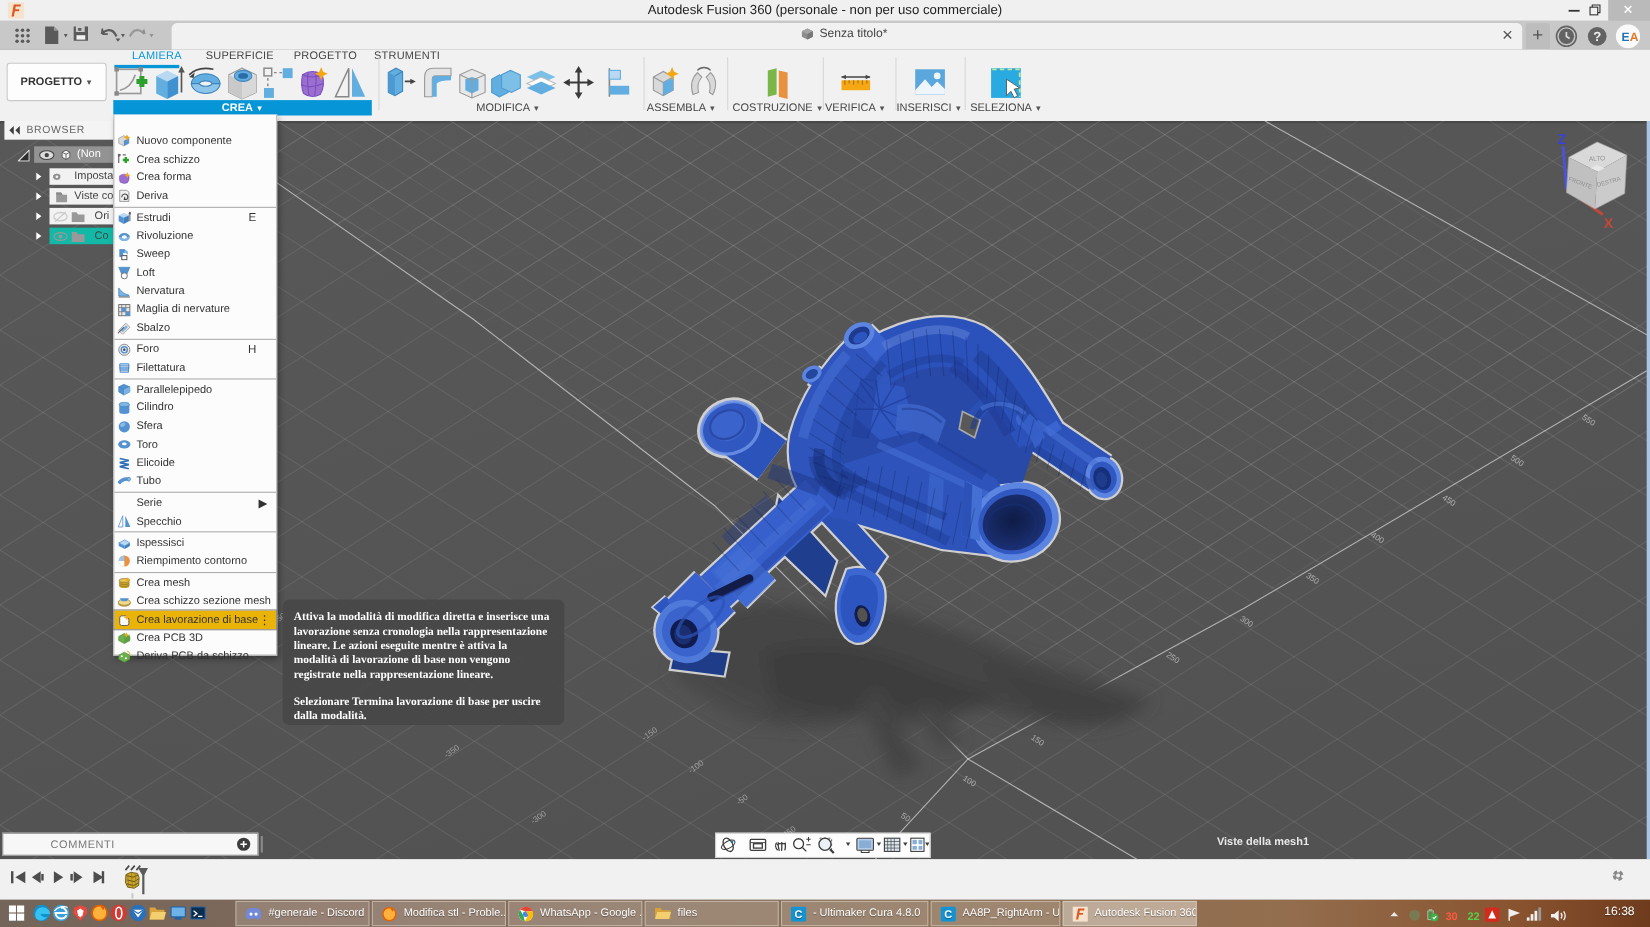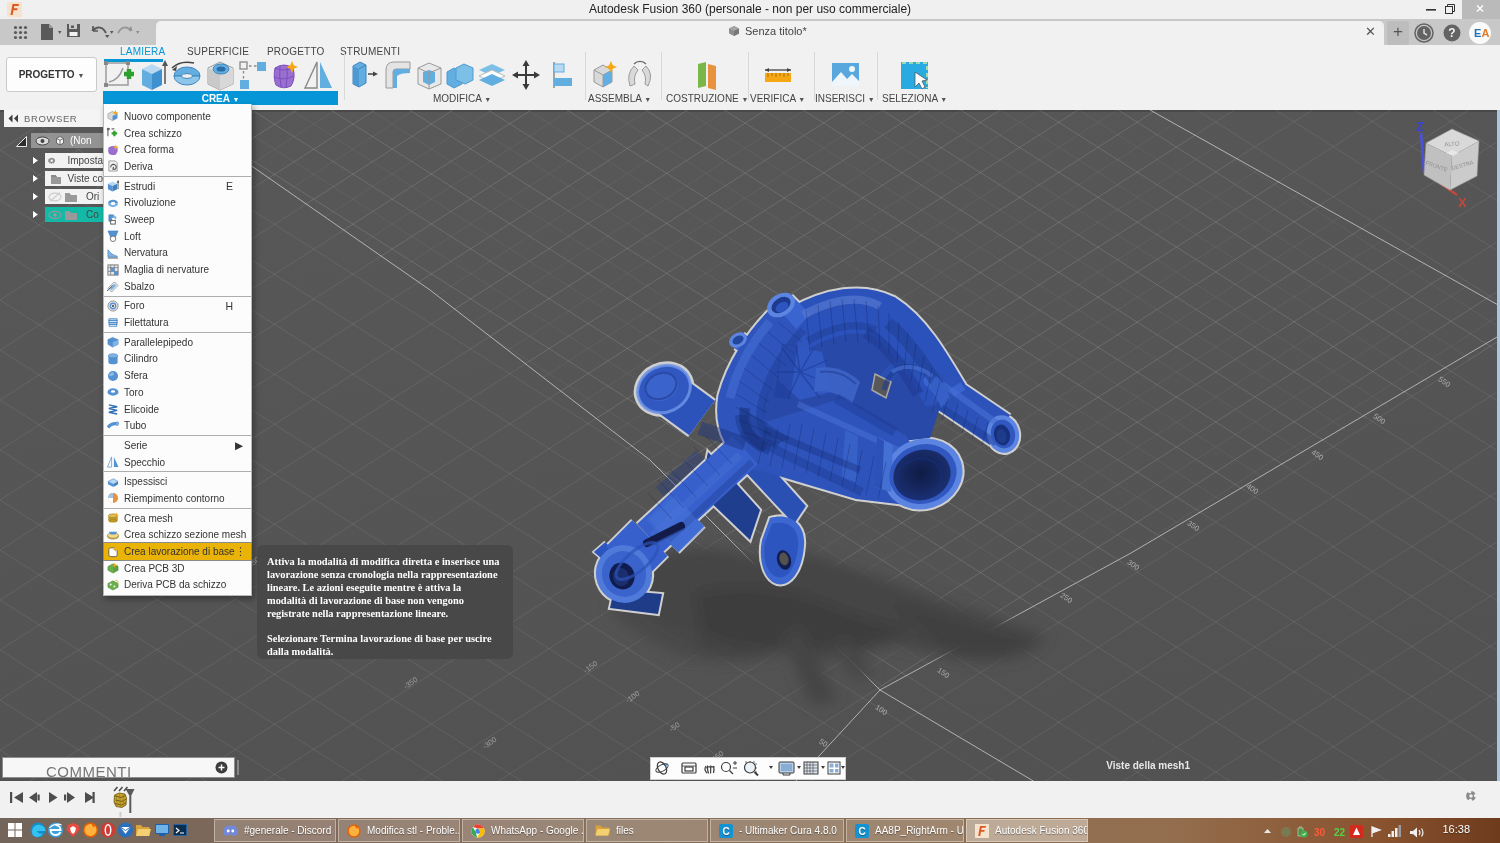--- a/index.html
+++ b/index.html
@@ -23,21 +23,21 @@
 .rlabel { position:absolute; top:93px; font-size:10px; color:#444; white-space:nowrap; }
 .dna { color:#555; font-size:7px; }
 #projbtn { left:6px; top:57px; width:91px; height:35px; background:#fdfdfd; border:1px solid #c9c9c9; border-radius:3px; font-size:10px; font-weight:bold; color:#333; text-align:center; line-height:33px; }
 #creabar { left:103px; top:91px; width:235px; height:14px; background:#0696d7; color:#fff; font-size:10px; font-weight:bold; text-align:center; line-height:15px; }
 
 #viewport { left:0; top:110px; width:1500px; height:671px; overflow:hidden; }
 
 #browser { left:0; top:110px; width:104px; height:130px; font-size:10px; }
 .brow { position:absolute; display:flex; align-items:center; white-space:nowrap; overflow:hidden; }
 
-#menu { left:103px; top:104px; width:149px; height:492px; background:#fcfcfc; border:1px solid #b8b8b8; border-top:none; box-shadow:2px 3px 6px rgba(0,0,0,0.35); padding-top:4px;}
+#menu { left:103px; top:104px; width:149px; height:492px; background:#fcfcfc; border:1px solid #b8b8b8; border-top:none; box-shadow:2px 3px 6px rgba(0,0,0,0.35); padding-top:16px;}
 .mi { height:16.7px; display:flex; align-items:center; font-size:10px; color:#333; position:relative; white-space:nowrap;}
 .mi .mic { width:12px; height:12px; margin-left:3px; margin-right:5px; flex:none; }
 .mi .sc { position:absolute; right:18px; font-size:10.5px; color:#333; }
 .msep { height:1px; background:#adadad; margin:1px 0; }
 .misel { background:#eab308; outline:1px solid #8a8a8a; }
 
 #tooltip { left:257px; top:545px; width:256px; height:114px; background:rgba(72,72,72,0.97); border-radius:6px; color:#fff;
   font-family:"Liberation Serif",serif; font-weight:bold; font-size:10.4px; line-height:12.9px; padding:11px 4px 0 10px; }
 
 #comments { left:2px; top:757px; width:233px; height:21px; background:#f7f7f7; border:1px solid #8e8e8e; font-size:10px; color:#777; }
@@ -1040,21 +1040,21 @@
           <circle cx="8" cy="8" r="1" fill="#fff"></circle>
           <path d="M9 1 a4 4 0 0 1 3 4" stroke="#e3c25a" stroke-width="1.2" fill="none"></path>
         </svg>Deriva PCB da schizzo</div>
 </div>
 
 <div class="abs" id="tooltip">
 <div style="white-space:nowrap">Attiva la modalità di modifica diretta e inserisce una<br>lavorazione senza cronologia nella rappresentazione<br>lineare. Le azioni eseguite mentre è attiva la<br>modalità di lavorazione di base non vengono<br>registrate nella rappresentazione lineare.<br><br>Selezionare Termina lavorazione di base per uscire<br>dalla modalità.</div>
 </div>
 
 <div class="abs" id="comments">
-  <span style="position:absolute;left:43px;top:5px;letter-spacing:0.5px;font-size:15px">COMMENTI</span>
+  <span style="position:absolute;left:43px;top:5px;letter-spacing:0.5px;font-size:10px">COMMENTI</span>
   <svg style="position:absolute;right:6px;top:3px" width="13" height="13">
         <circle cx="6.5" cy="6.5" r="6" fill="#3d3d3d"></circle>
         <path d="M6.5 3.5 v6 M3.5 6.5 h6" stroke="#fff" stroke-width="1.4"></path>
       </svg>
 </div>
 <div class="abs" style="left:237px;top:760px;width:2px;height:15px;background:#888"></div>
 <div class="abs" id="navbar">
   <svg width="194" height="21">
     <g stroke="#3d3d3d" fill="none" stroke-width="1.2">
       <ellipse cx="11" cy="10" rx="4" ry="6.5" transform="rotate(-28 11 10)"></ellipse>
@@ -1242,15 +1242,15 @@
         <path d="M114 5 l8 3 -8 3 Z" fill="#f0f0f0"></path>
     <g fill="#f0f0f0">
           <rect x="130" y="12" width="2.5" height="3"></rect>
           <rect x="133.5" y="9" width="2.5" height="6"></rect>
           <rect x="137" y="6" width="2.5" height="9"></rect>
           <rect x="140.5" y="3" width="2.5" height="12" fill="#9a9a9a"></rect>
         </g>
     <path d="M152 9 h3 l4 -3.5 v10 l-4 -3.5 h-3 Z" fill="#f0f0f0"></path>
         <path d="M161 8 a4 4 0 0 1 0 5 M163.5 6.5 a7 7 0 0 1 0 8" stroke="#f0f0f0" stroke-width="1.2" fill="none"></path>
   </svg>
-  <div class="abs" style="right:30px;top:5px;color:#fff;font-size:11px;text-shadow:0 1px 1px rgba(0,0,0,0.4)">16:38</div>
+  <div class="abs" style="right:14px;top:5px;color:#fff;font-size:11px;text-shadow:0 1px 1px rgba(0,0,0,0.4)">16:38</div>
 </div>
 </div>
 
 </body></html>

